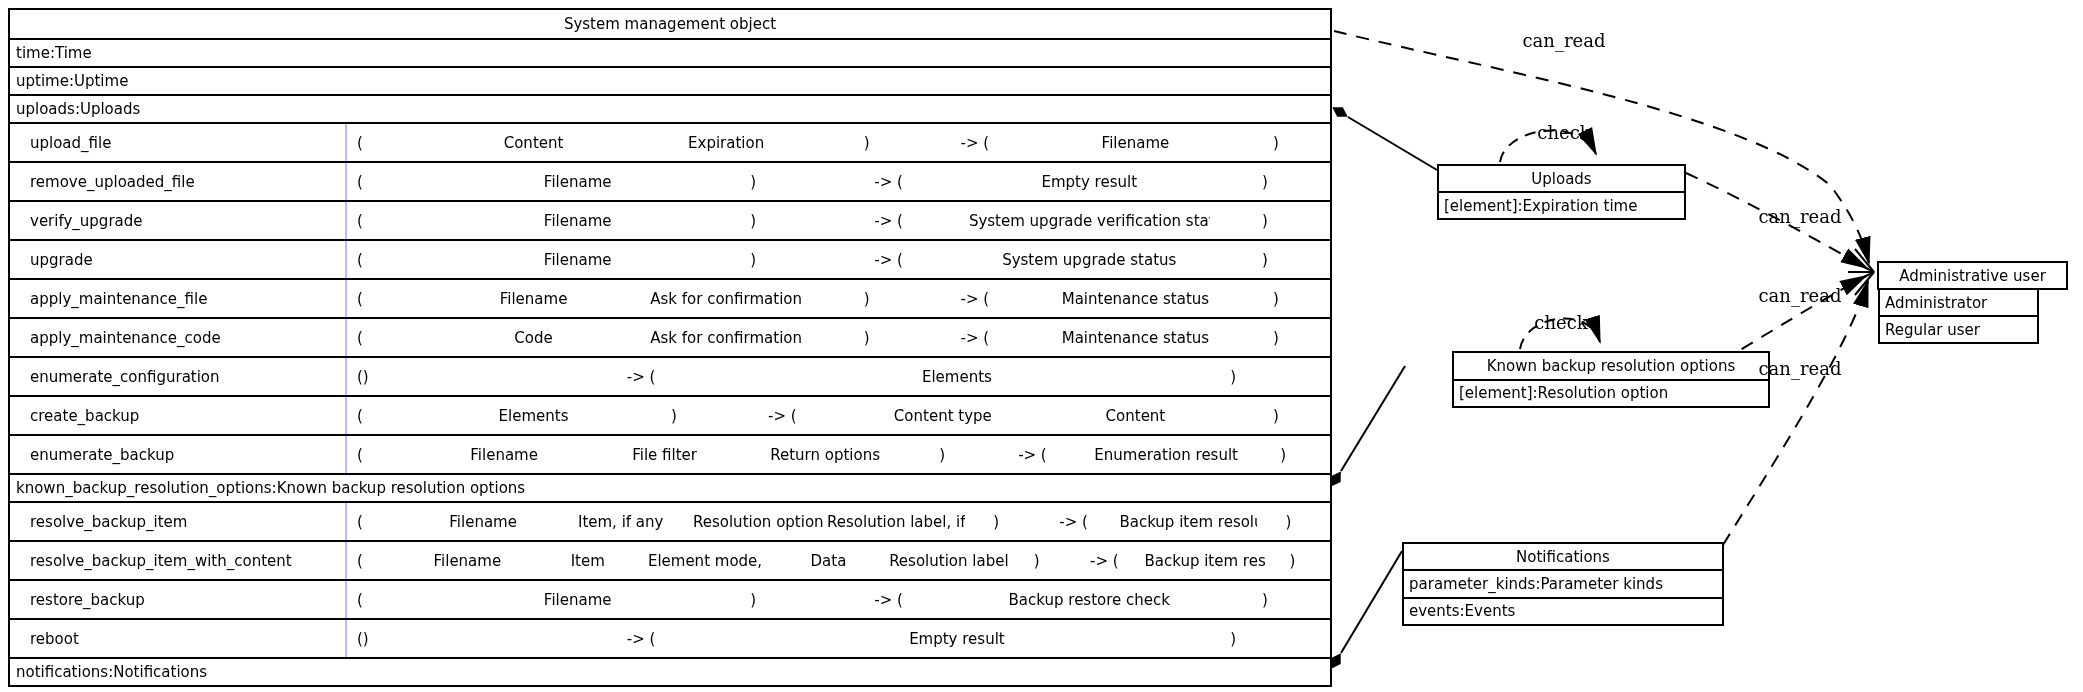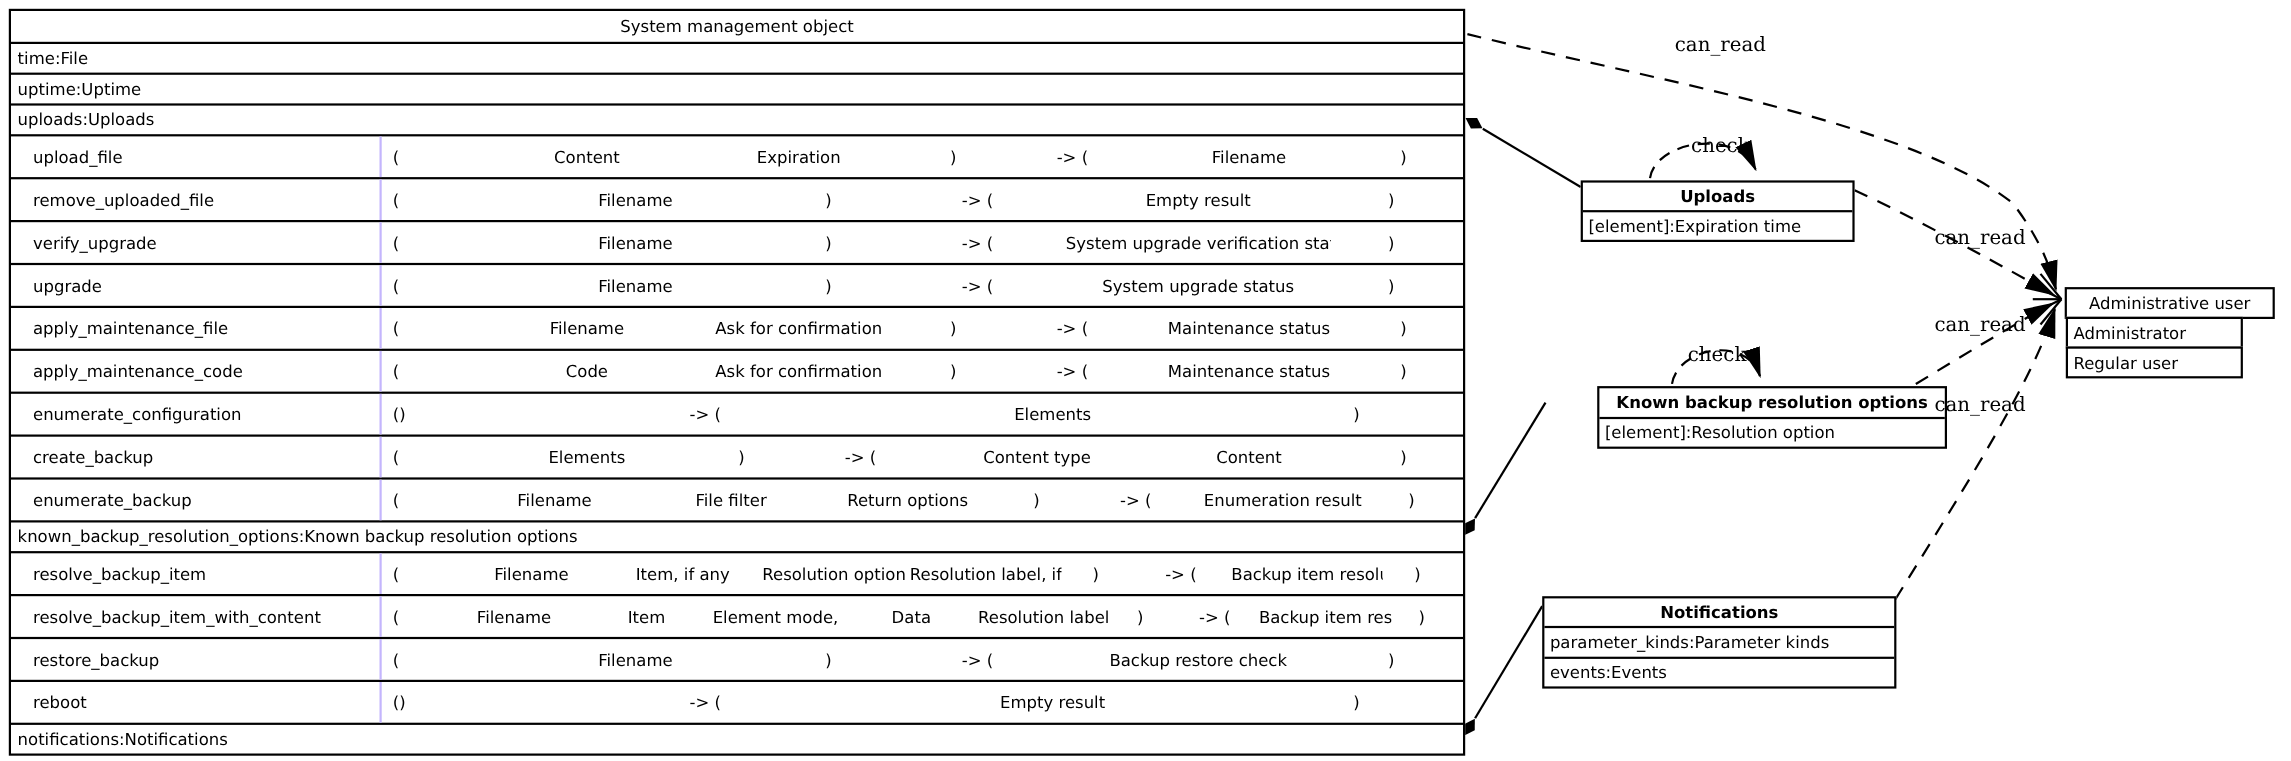--- a/index.html
+++ b/index.html
@@ -19,21 +19,21 @@
          align-items:center;padding-left:20px;white-space:nowrap;}
   .msig{flex:1;display:flex;align-items:center;padding:0 10px;min-width:0;}
   .msig span{white-space:nowrap;text-align:center;overflow:hidden;}
   .tk-p{flex:1.2;} .tk-o{flex:0.5;text-align:left !important;} .tk-c{flex:0.55;}
   .tk-a{flex:0.8;} .tk-oc{flex:0.5;text-align:left !important;}
 
   
   .node{position:absolute;border:2px solid #000;background:#fff;z-index:2;
         box-sizing:border-box;display:flex;flex-direction:column;font-size:15px;}
   .node .ttl{flex:1;display:flex;align-items:center;justify-content:center;
-             border-bottom:2px solid #000;white-space:nowrap;font-weight:bold;}
+             border-bottom:2px solid #000;white-space:nowrap;}
   .node .nrow{flex:1;display:flex;align-items:center;padding-left:5px;white-space:nowrap;
               border-top:2px solid #000;}
   .node .nrow:nth-child(2){border-top:none;}
   #node-uploads{left:1437px;top:164px;width:249px;height:56px;}
   #node-known{left:1404px;top:351px;width:318px;height:57px;margin-left:48px;}
   #node-notifications{left:1402px;top:542px;width:322px;height:84px;}
   .abox{position:absolute;border:2px solid #000;background:#fff;z-index:3;
         box-sizing:border-box;display:flex;align-items:center;font-size:15px;white-space:nowrap;}
   #admin-title{left:1877px;top:261px;width:191px;height:29px;justify-content:center;}
   #admin-row1{left:1878px;top:288px;width:161px;height:29px;padding-left:5px;}
@@ -89,21 +89,21 @@
       <path d="M -9 0 L 0 -5.5 L 9 0 L 0 5.5 Z" fill="#000" transform="translate(1336,661) rotate(-58)"></path>
       <line x1="1341" y1="653" x2="1402" y2="551" stroke="#000" stroke-width="2"></line>
     </g>
   </svg>
 
   <div id="class-table">
       <div class="trow header h28">
         <div class="full">System management object</div>
       </div>
       <div class="trow h28">
-        <div class="full">time:File</div>
+        <div class="full">time:Time</div>
       </div>
       <div class="trow h28">
         <div class="full">uptime:Uptime</div>
       </div>
       <div class="trow h28">
         <div class="full">uploads:Uploads</div>
       </div>
       <div class="trow h39">
         <div class="mname">upload_file</div>
         <div class="msig">

